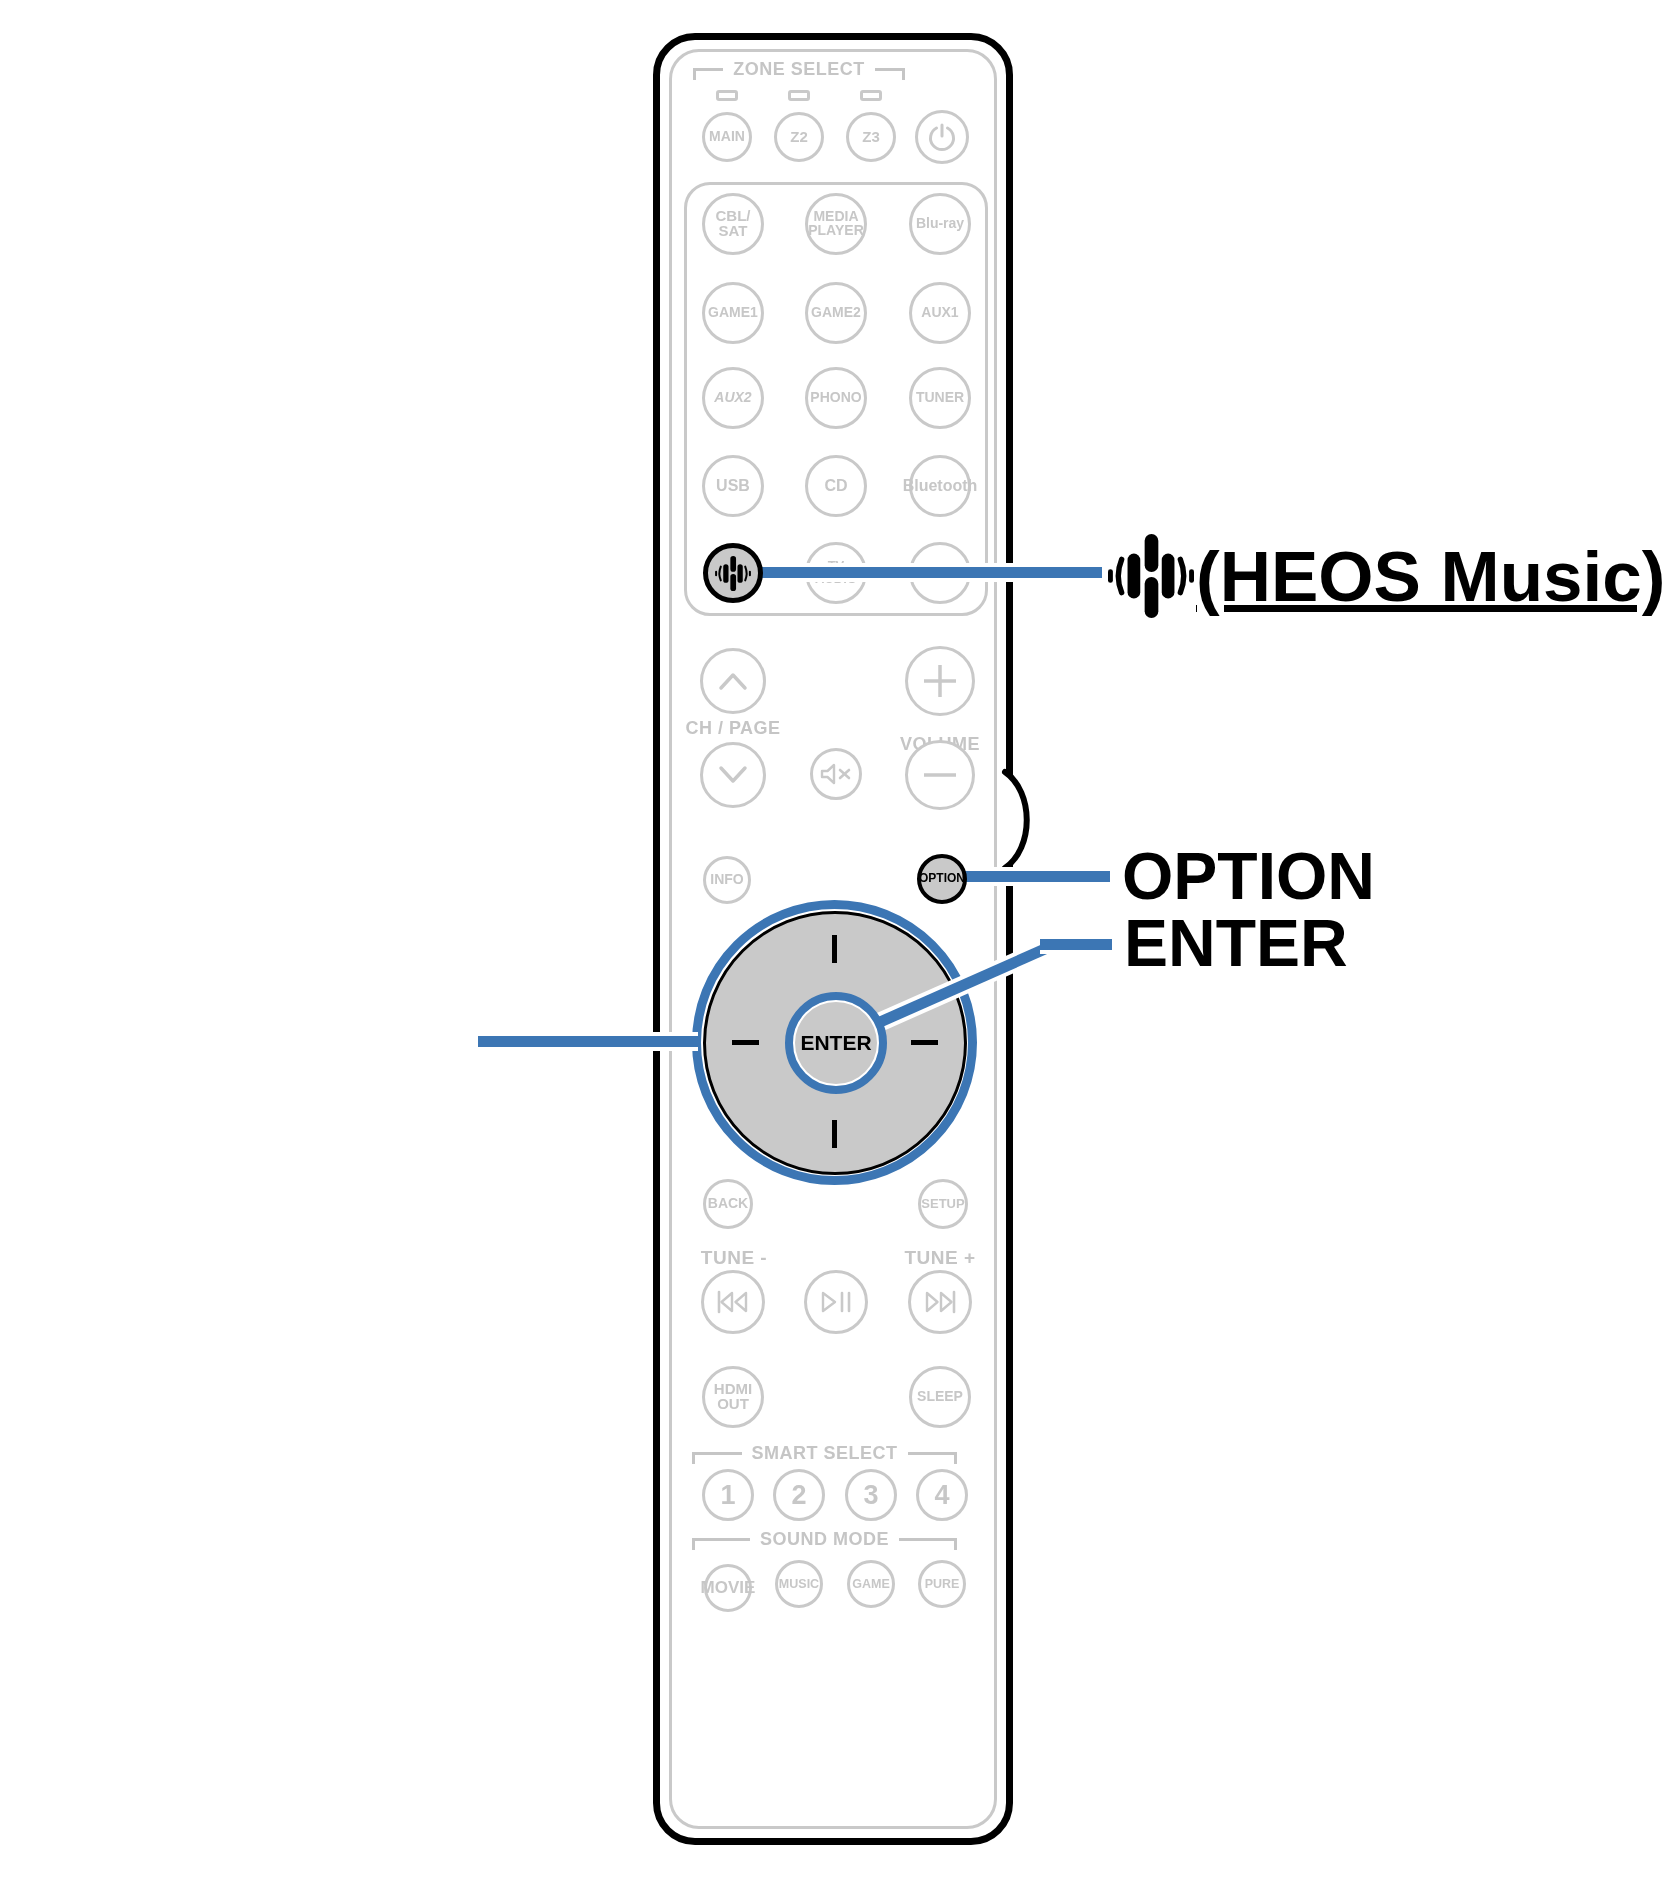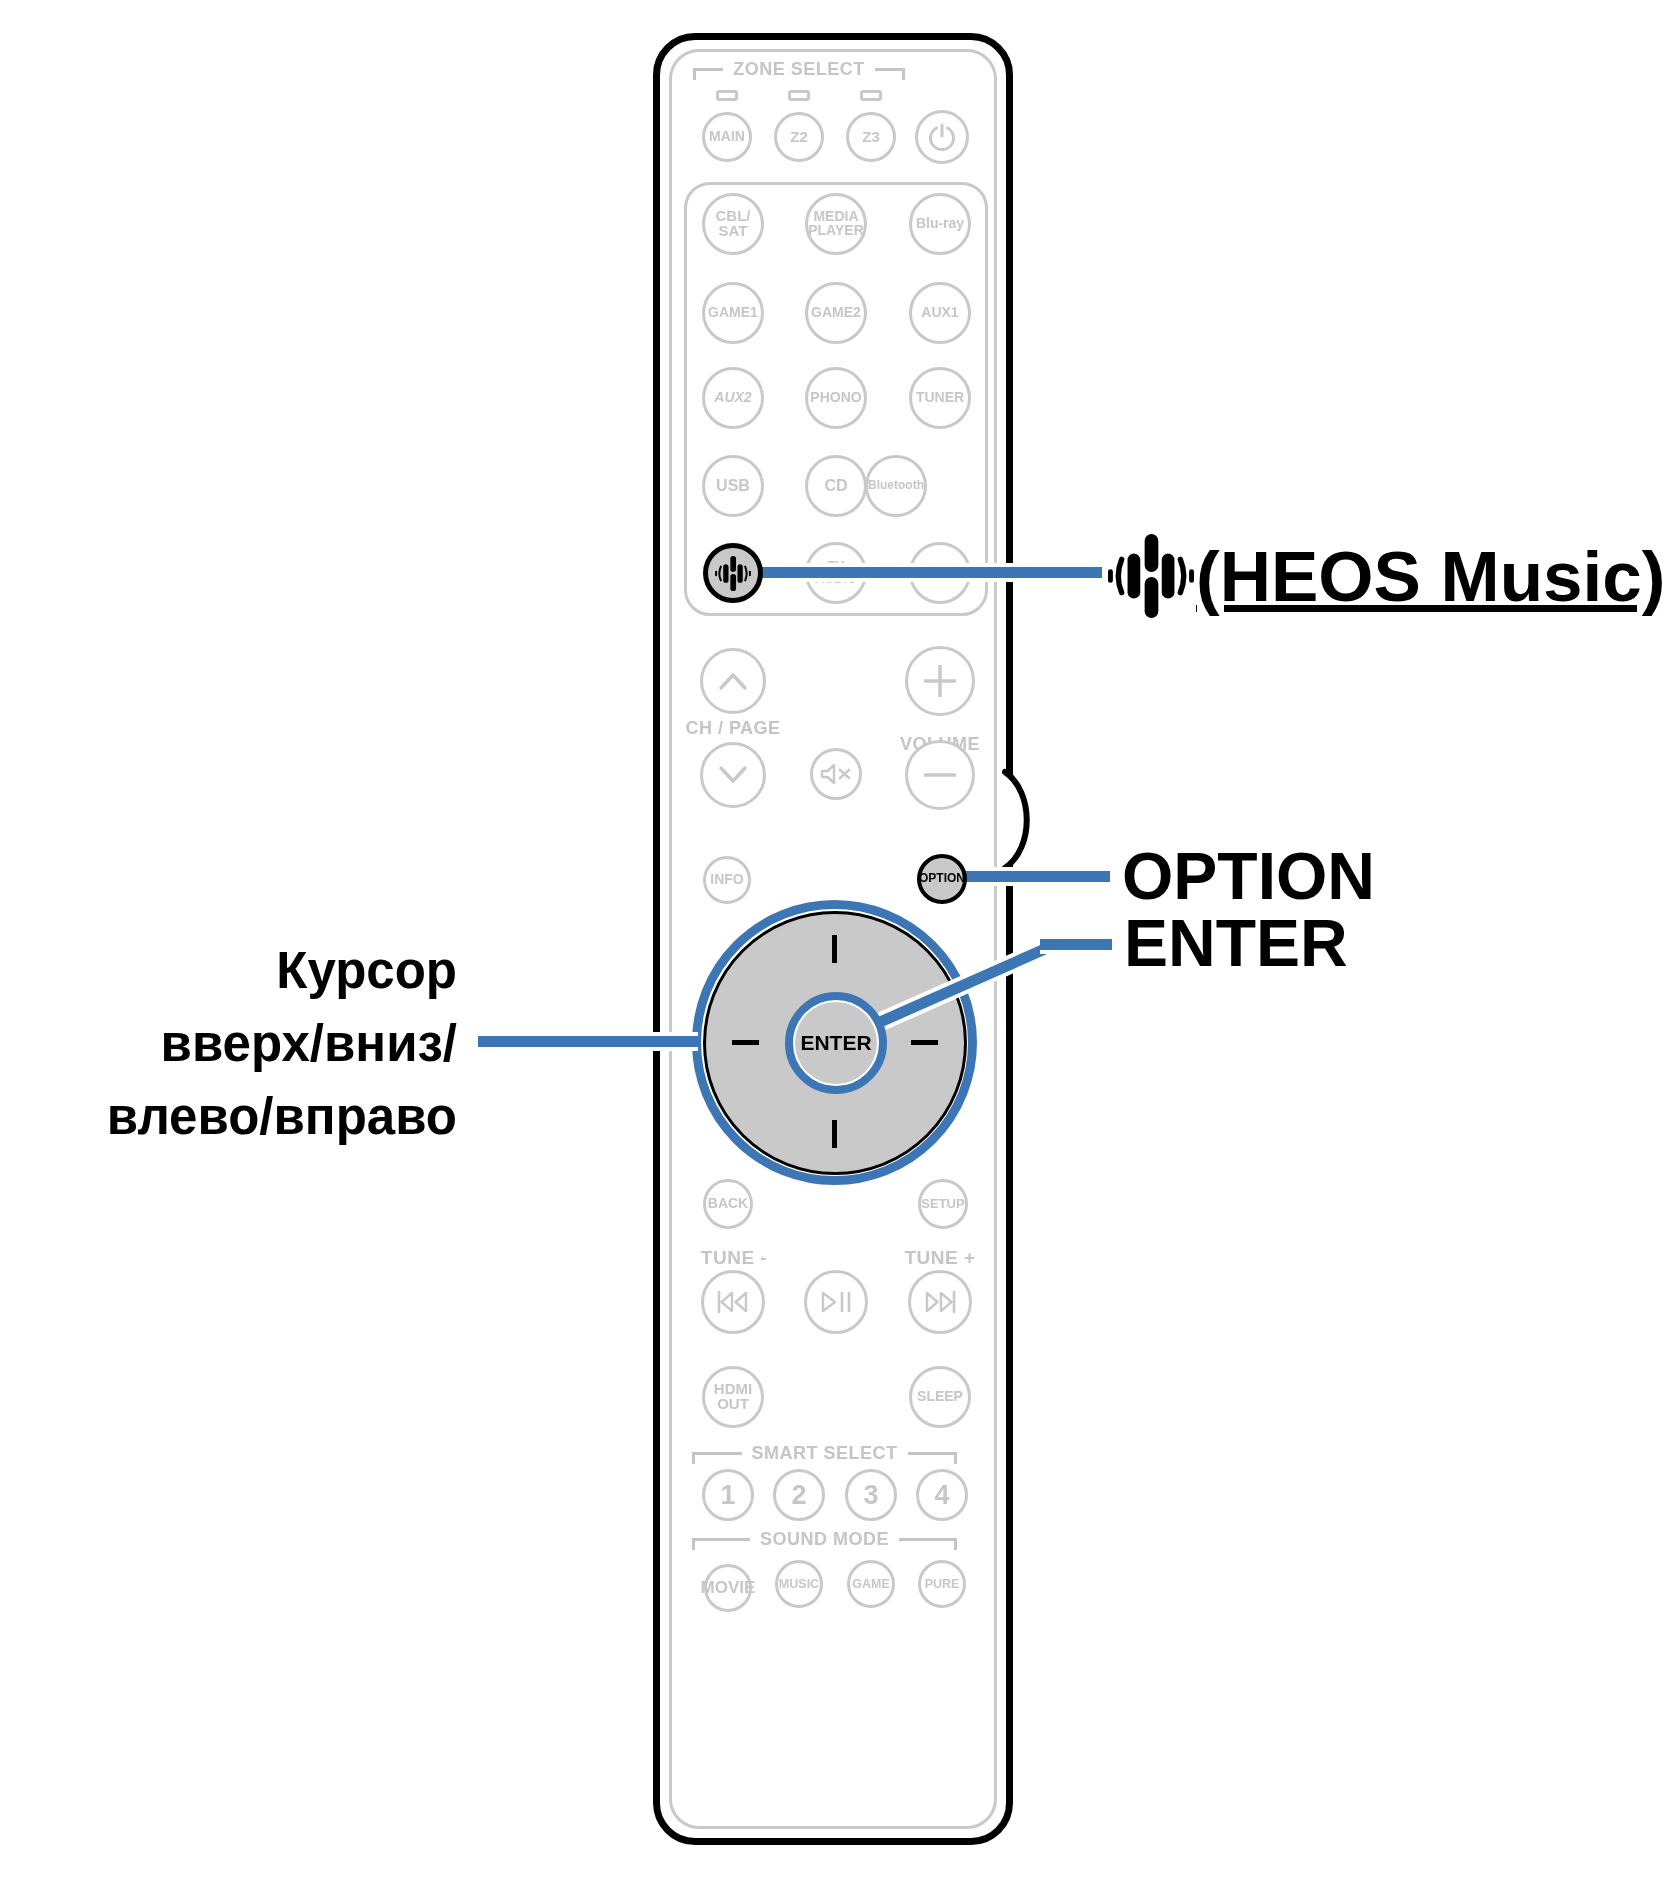--- a/index.html
+++ b/index.html
@@ -90,21 +90,21 @@
   <div class="btn" style="left:702px;top:282px;width:62px;height:62px;font-size:14px;">GAME1</div>
   <div class="btn" style="left:805px;top:282px;width:62px;height:62px;font-size:14px;">GAME2</div>
   <div class="btn" style="left:909px;top:282px;width:62px;height:62px;font-size:14px;">AUX1</div>
 
   <div class="btn" style="left:702px;top:367px;width:62px;height:62px;font-size:14px;font-style:italic;">AUX2</div>
   <div class="btn" style="left:805px;top:367px;width:62px;height:62px;font-size:14px;">PHONO</div>
   <div class="btn" style="left:909px;top:367px;width:62px;height:62px;font-size:14px;">TUNER</div>
 
   <div class="btn" style="left:702px;top:455px;width:62px;height:62px;font-size:16px;">USB</div>
   <div class="btn" style="left:805px;top:455px;width:62px;height:62px;font-size:16px;">CD</div>
-  <div class="btn" style="left:865px;top:455px;width:62px;height:62px;font-size:12px;">Bluetooth</div>
+  <div class="btn" style="left:909px;top:455px;width:62px;height:62px;font-size:16px;">Bluetooth</div>
 
   <div class="btn" style="left:805px;top:542px;width:62px;height:62px;font-size:13px;">TV
 AUDIO</div>
   <div class="btn" style="left:909px;top:542px;width:62px;height:62px;font-size:11.5px;">INTERNET
 RADIO</div>
 
   <div class="btn" style="left:700px;top:648px;width:66px;height:66px;">
     <svg width="36" height="22" viewBox="0 0 36 22">
       <path d="M6,18 L18,5 L30,18" fill="none" stroke="#c9c9c9" stroke-width="3.5" stroke-linecap="round" stroke-linejoin="round"></path>
     </svg>
@@ -233,19 +233,14 @@
     <rect x="55" y="20" width="13" height="46" rx="6.5" fill="#000"></rect>
     <path d="M74,26 Q81,43 74,60" fill="none" stroke="#000" stroke-width="5.5" stroke-linecap="round"></path>
     <rect x="83" y="36" width="5" height="14" rx="2.5" fill="#000"></rect>
   </svg>
   <div class="callout" style="left:1196px;top:532px;font-size:71px;line-height:90px;text-decoration:underline;">(HEOS Music)</div>
 
   <div class="callout" style="left:1122px;top:843px;font-size:66px;line-height:66px;">OPTION</div>
 
   <div class="callout" style="left:1124px;top:910px;font-size:66px;line-height:66px;">ENTER</div>
 
-  <div class="callout" style="right:1208px;top:934px;font-size:51px;line-height:73px;text-align:right;">
-    <div>Курсор</div>
-    <div>вверх/вниз/</div>
-    <div>влево/вправо</div>
-  </div>
 
 </div>
 
 </body></html>

